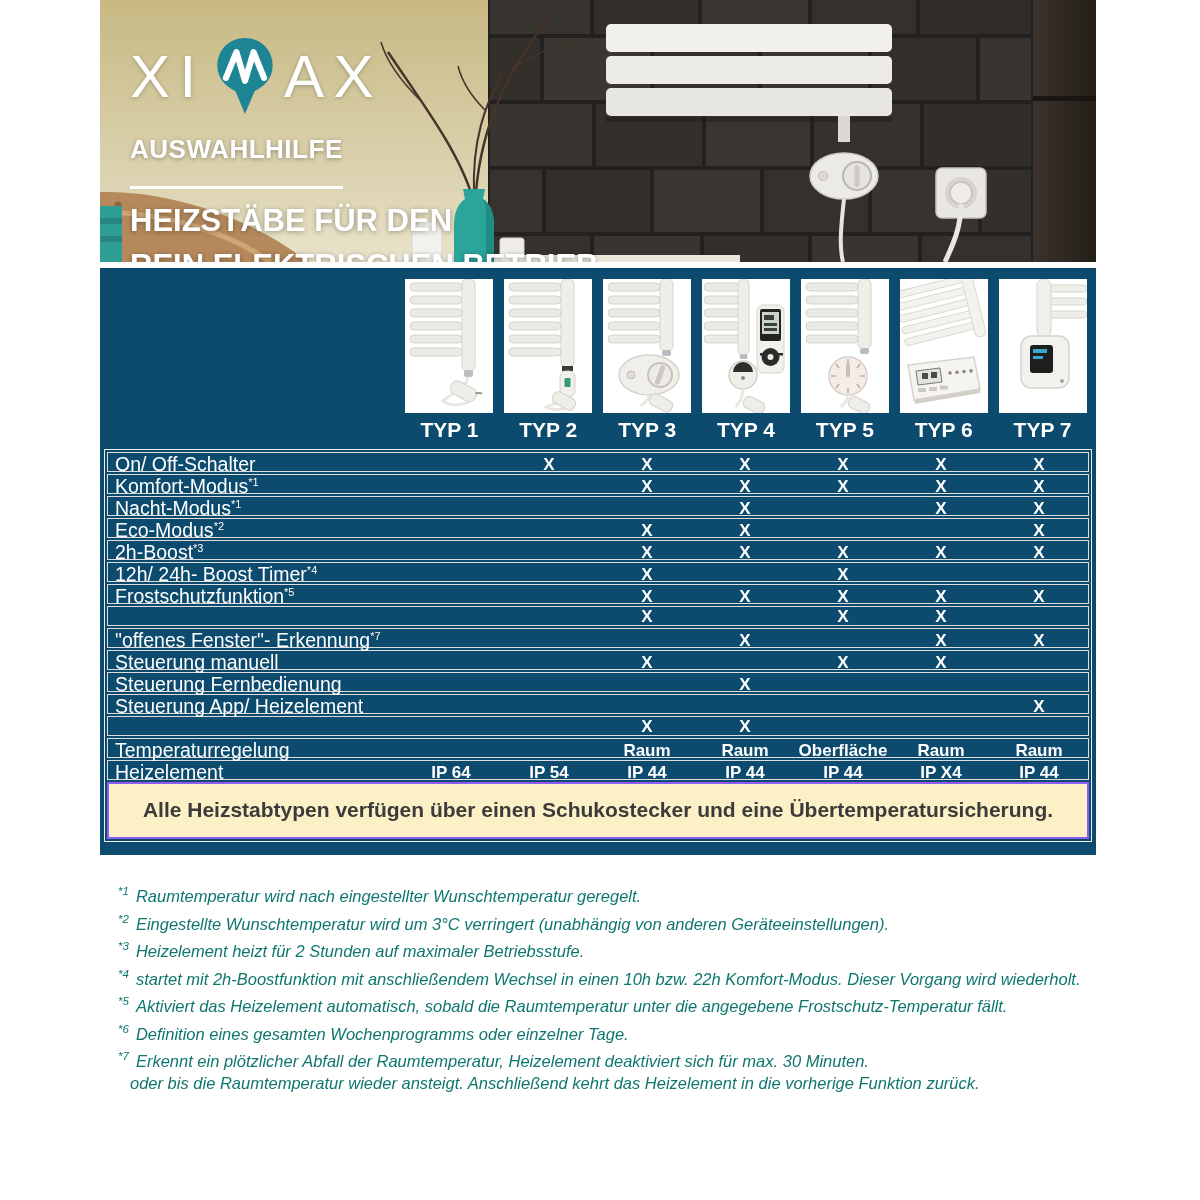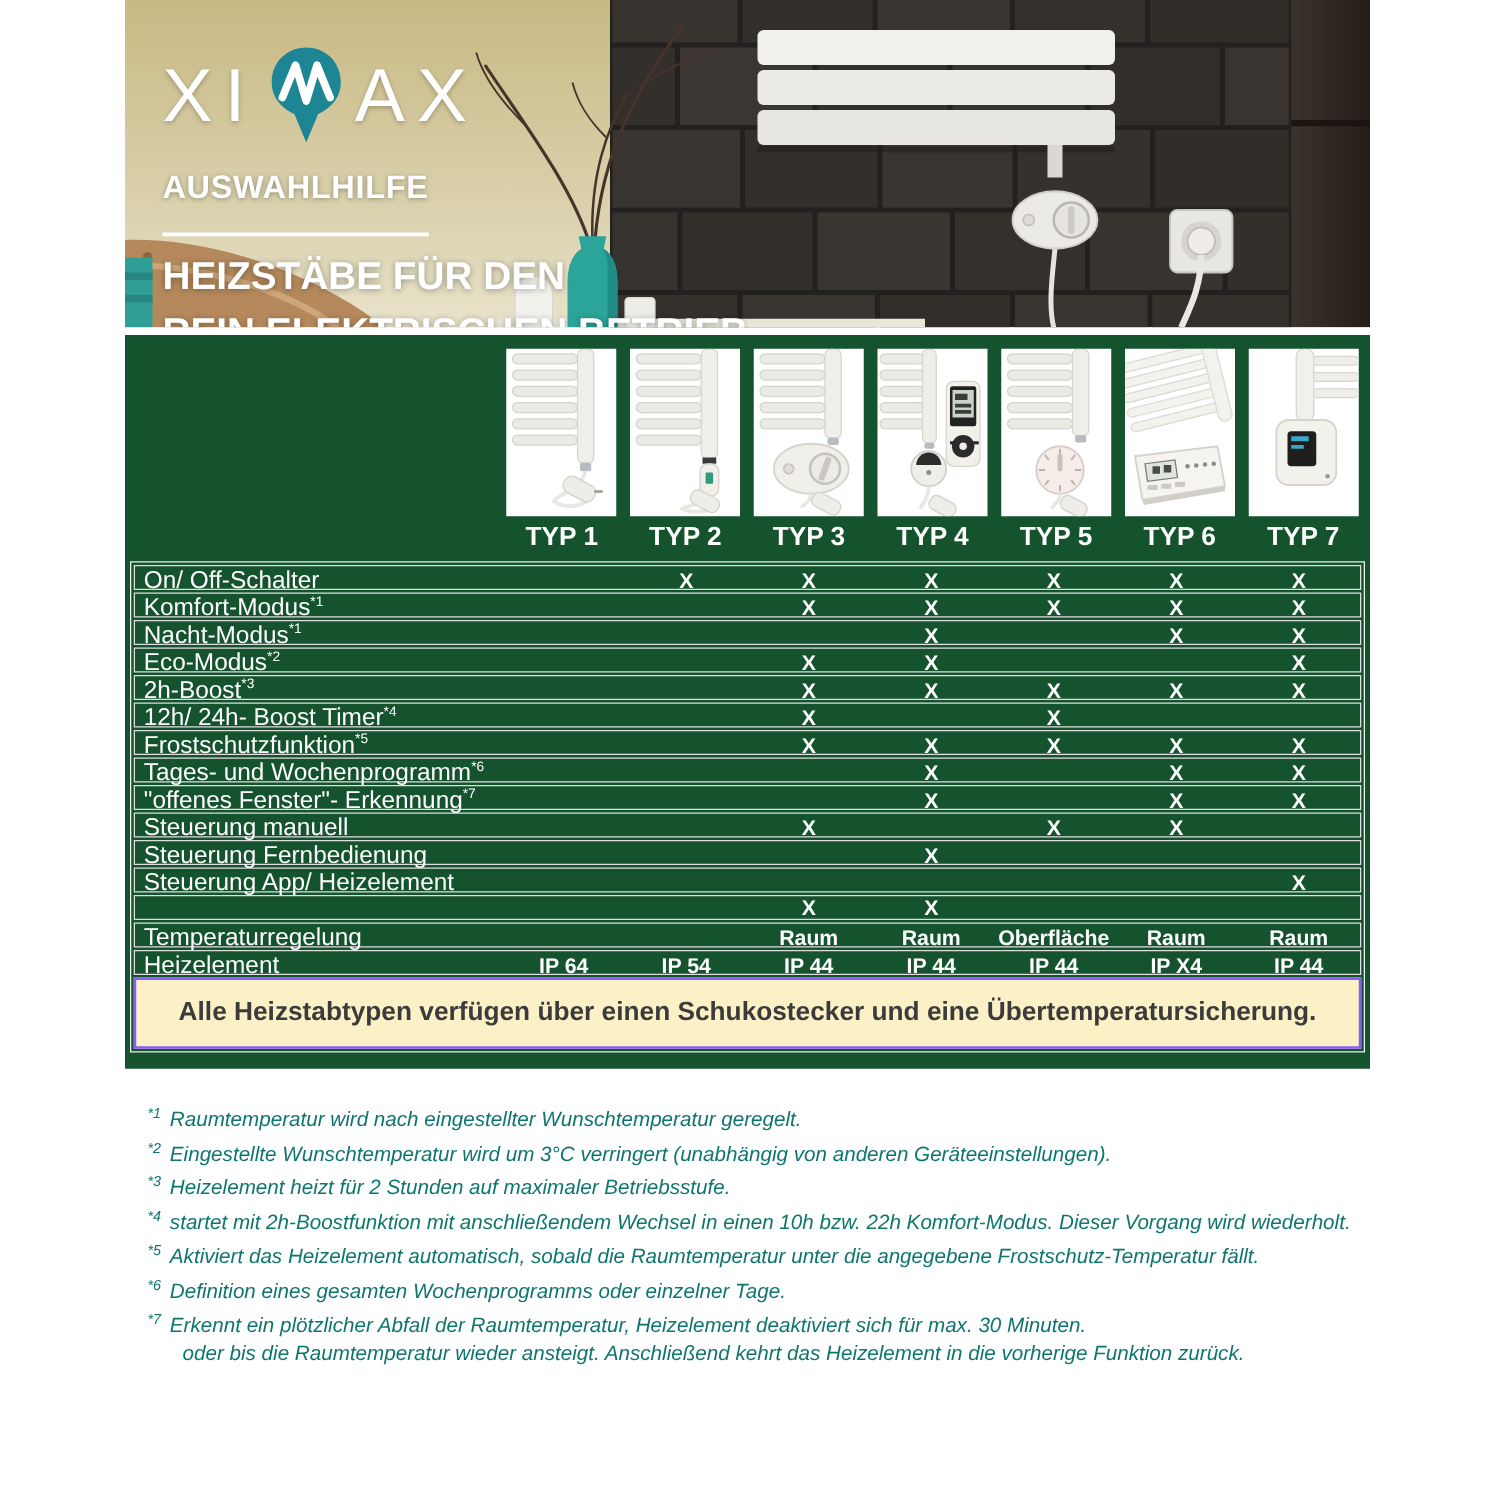--- a/index.html
+++ b/index.html
@@ -14,42 +14,42 @@
   .logo { display:flex; align-items:center; gap:8px;
           text-shadow:0 1px 4px rgba(0,0,0,.25); }
   .logo .lt { font-size:60px; letter-spacing:.16em; font-weight:400; color:#fff; }
   .eyebrow { display:inline-block; margin-top:18px; font-size:26px; font-weight:bold;
              letter-spacing:.02em; border-bottom:3px solid #fff; padding-bottom:21px;
              text-shadow:0 1px 4px rgba(0,0,0,.35); }
   .h-title { margin-top:10px; font-size:31px; font-weight:bold; line-height:1.45;
              text-shadow:0 1px 5px rgba(0,0,0,.35); }
 
   
-  .table-wrap { background:#14532d; margin-top:6px; padding:11px 4px 13px 4px; }
+  .table-wrap { background:#0c4a6e; margin-top:6px; padding:11px 4px 13px 4px; }
   .grid { display:grid; grid-template-columns:296px repeat(7,1fr); }
   .pcol { display:flex; flex-direction:column; align-items:center; }
   .pbox { width:88px; height:134px; background:#ffffff; overflow:hidden; }
   .pbox svg { width:88px; height:134px; display:block; }
   .ptype { margin-top:5px; margin-bottom:7px; color:#fff; font-weight:bold; font-size:21px; }
 
   .tbody { border:1px solid #f0f0f0; padding:2px; }
   .trow { display:grid; grid-template-columns:294px repeat(7,1fr); align-items:center;
           border:1px solid #dedede; height:20px; margin-bottom:2px; }
   .tlabel { color:#fff; font-size:19.5px; padding-left:7px; white-space:nowrap; }
   .tlabel sup { font-size:11px; }
   .tcell { color:#fff; font-weight:bold; font-size:17px; text-align:center; }
   .note { margin-top:0; border:2px solid #8b5cf6; background:#fbf0c6;
           text-align:center; padding:14px 8px 15px 8px;
           font-weight:bold; font-size:21px; color:#3b3b3b; }
 
   
   .footnotes { margin:30px 0 0 18px; font-style:italic; color:#0f766e; font-size:16.5px; }
   .fn { margin-bottom:7px; }
   .fn sup { font-size:11.5px; margin-right:7px; }
-  .fn2 { margin-left:28px; margin-top:3px; }
+  .fn2 { margin-left:12px; margin-top:3px; }
 </style>
 </head>
 <body>
 
 <div class="page">
 
   <div class="hero">
     <svg class="bg" viewBox="0 0 996 262" preserveAspectRatio="none">
       <defs>
         <linearGradient id="wall" x1="0" y1="0" x2="0" y2="1">
@@ -434,21 +434,20 @@
         <div class="tcell"></div>
           <div class="tcell"></div>
           <div class="tcell">X</div>
           <div class="tcell">X</div>
           <div class="tcell">X</div>
           <div class="tcell">X</div>
           <div class="tcell">X</div>
       </div>
 
       <div class="trow">
-        <div class="tlabel"><span>Tages- und Wochenprogramm</span><sup>*6</sup></div>
         <div class="tcell"></div>
           <div class="tcell"></div>
           <div class="tcell"></div>
           <div class="tcell">X</div>
           <div class="tcell"></div>
           <div class="tcell">X</div>
           <div class="tcell">X</div>
       </div>
 
       <div class="trow">

